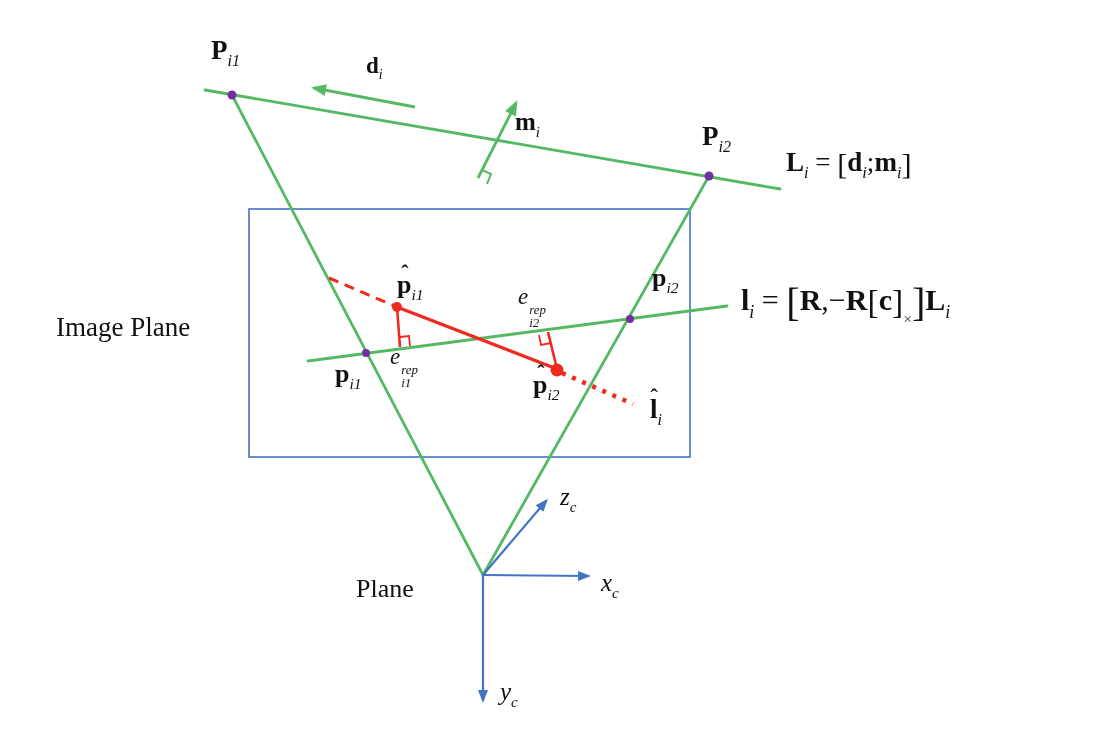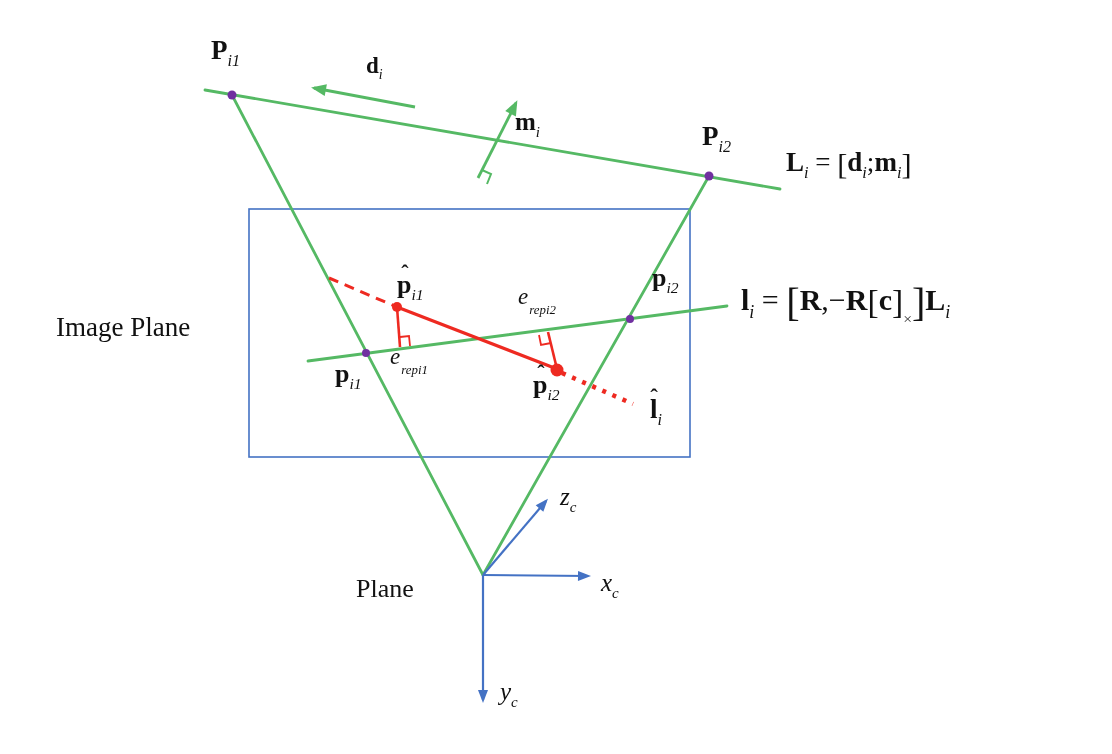--- a/index.html
+++ b/index.html
@@ -10,21 +10,21 @@
   .stage svg{position:absolute;left:0;top:0;}
   .lbl{position:absolute;white-space:nowrap;line-height:1;}
   
   .f-n{font-weight:400;}
   .f-b{font-weight:700;}
   .f-i{font-style:italic;}
   .f-sub{font-size:0.60em;font-style:italic;vertical-align:-0.45em;letter-spacing:0;}
   .f-br{font-weight:400;font-size:1.12em;vertical-align:-0.10em;}
   .f-BR{font-weight:400;font-size:1.34em;vertical-align:-0.16em;}
   .f-x{font-size:0.52em;vertical-align:-0.95em;color:#333;}
-  .stack{display:inline-flex;flex-direction:row;font-size:0.56em;line-height:1.0;
+  .stack{display:inline-flex;flex-direction:column;font-size:0.56em;line-height:1.0;
          font-style:italic;vertical-align:-0.75em;margin-left:1px;text-align:left;}
   .hatwrap{position:relative;display:inline-block;}
   .hatwrap .hat{position:absolute;top:-0.40em;left:54%;transform:translateX(-50%);
                 font-weight:700;font-size:0.85em;line-height:1;}
   
   #lbl-P-i1{left:211px;top:37px;font-size:27px;}
   #lbl-d-i{left:366px;top:54px;font-size:23px;}
   #lbl-m-i{left:515px;top:85px;font-size:25px;margin-top:24px;}
   #lbl-P-i2{left:702px;top:123px;font-size:27px;}
   #lbl-L-formula{left:786px;top:149px;font-size:27px;}

